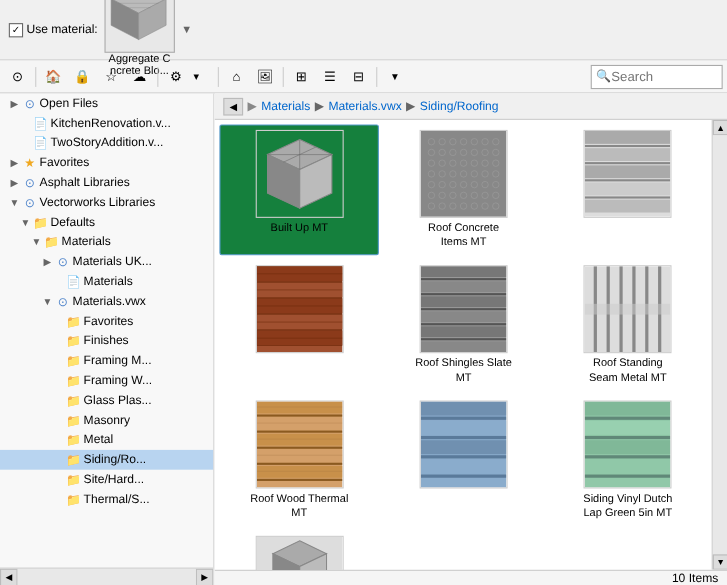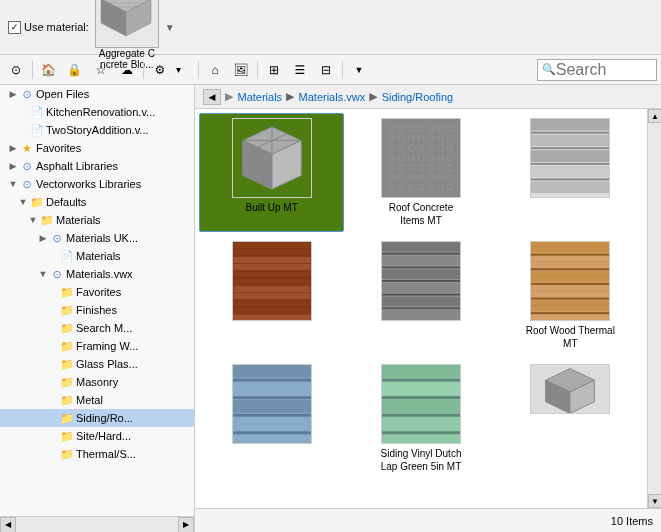--- a/index.html
+++ b/index.html
@@ -89,21 +89,21 @@
       align-items: center;
       border: 1px solid #aaa;
       background: white;
       height: 22px;
       padding: 0 4px;
       width: 120px;
     }
     .search-input {
       border: none;
       outline: none;
-      font-size: 16px;
+      font-size: 12px;
       width: 100%;
       background: transparent;
     }
 
     
     .main-layout {
       display: flex;
       height: calc(532px - 55px - 30px);
     }
 
@@ -220,36 +220,36 @@
     }
     .grid-item {
       display: flex;
       flex-direction: column;
       align-items: center;
       padding: 4px;
       border: 1px solid transparent;
       cursor: pointer;
       border-radius: 2px;
     }
-    .grid-item.selected { background: #4d7c0f; border-color: #5599cc; }
+    .grid-item.selected { background: #15803d; border-color: #5599cc; }
     .grid-thumb {
       width: 80px; height: 80px;
       border: 1px solid #ccc;
       display: flex; align-items: center; justify-content: center;
       overflow: hidden;
     }
     .grid-label {
       font-size: 10px;
       text-align: center;
       margin-top: 3px;
       line-height: 1.3;
       max-width: 90px;
     }
     .right-status {
-      height: 24px;
+      height: 14px;
       border-top: 1px solid #ccc;
       background: #f5f5f5;
       display: flex;
       align-items: center;
       justify-content: flex-end;
       padding: 0 8px;
       font-size: 11px;
     }
     .vscroll-bar {
       width: 14px;
@@ -432,21 +432,21 @@
         <span>Favorites</span>
       </div>
       <div class="tree-item indent-5">
         <span class="tree-arrow"></span>
         <span class="tree-icon folder-icon">📁</span>
         <span>Finishes</span>
       </div>
       <div class="tree-item indent-5">
         <span class="tree-arrow"></span>
         <span class="tree-icon folder-icon">📁</span>
-        <span>Search M...</span>
+        <span>Framing M...</span>
       </div>
       <div class="tree-item indent-5">
         <span class="tree-arrow"></span>
         <span class="tree-icon folder-icon">📁</span>
         <span>Framing W...</span>
       </div>
       <div class="tree-item indent-5">
         <span class="tree-arrow"></span>
         <span class="tree-icon folder-icon">📁</span>
         <span>Glass Plas...</span>
@@ -619,22 +619,38 @@
               <rect x="0" y="25" width="80" height="2" fill="#555"></rect>
               <rect x="0" y="28" width="80" height="10" fill="#777"></rect>
               <rect x="0" y="39" width="80" height="2" fill="#555"></rect>
               <rect x="0" y="42" width="80" height="10" fill="#888"></rect>
               <rect x="0" y="53" width="80" height="2" fill="#555"></rect>
               <rect x="0" y="56" width="80" height="10" fill="#777"></rect>
               <rect x="0" y="67" width="80" height="2" fill="#555"></rect>
               <rect x="0" y="70" width="80" height="10" fill="#888"></rect>
             </svg>
           </div>
-        </div>
-
+          <div class="grid-label">Roof Shingles Slate MT</div>
+        </div>
+
+        <div class="grid-item">
+          <div class="grid-thumb">
+            <svg width="80" height="80" viewBox="0 0 80 80">
+              <rect width="80" height="80" fill="#ddd"></rect>
+              <line x1="10" y1="0" x2="10" y2="80" stroke="#888" stroke-width="3"></line>
+              <line x1="22" y1="0" x2="22" y2="80" stroke="#888" stroke-width="3"></line>
+              <line x1="34" y1="0" x2="34" y2="80" stroke="#888" stroke-width="3"></line>
+              <line x1="46" y1="0" x2="46" y2="80" stroke="#888" stroke-width="3"></line>
+              <line x1="58" y1="0" x2="58" y2="80" stroke="#888" stroke-width="3"></line>
+              <line x1="70" y1="0" x2="70" y2="80" stroke="#888" stroke-width="3"></line>
+              <rect x="0" y="35" width="80" height="10" fill="#ccc" opacity="0.5"></rect>
+            </svg>
+          </div>
+          <div class="grid-label">Roof Standing Seam Metal MT</div>
+        </div>
 
         <div class="grid-item">
           <div class="grid-thumb">
             <svg width="80" height="80" viewBox="0 0 80 80">
               <rect width="80" height="80" fill="#d4a06a"></rect>
               <rect x="0" y="0" width="80" height="11" fill="#c8904a"></rect>
               <rect x="0" y="12" width="80" height="2" fill="#8B5A20"></rect>
               <rect x="0" y="15" width="80" height="11" fill="#d4a06a"></rect>
               <rect x="0" y="27" width="80" height="2" fill="#8B5A20"></rect>
               <rect x="0" y="30" width="80" height="11" fill="#c8904a"></rect>

